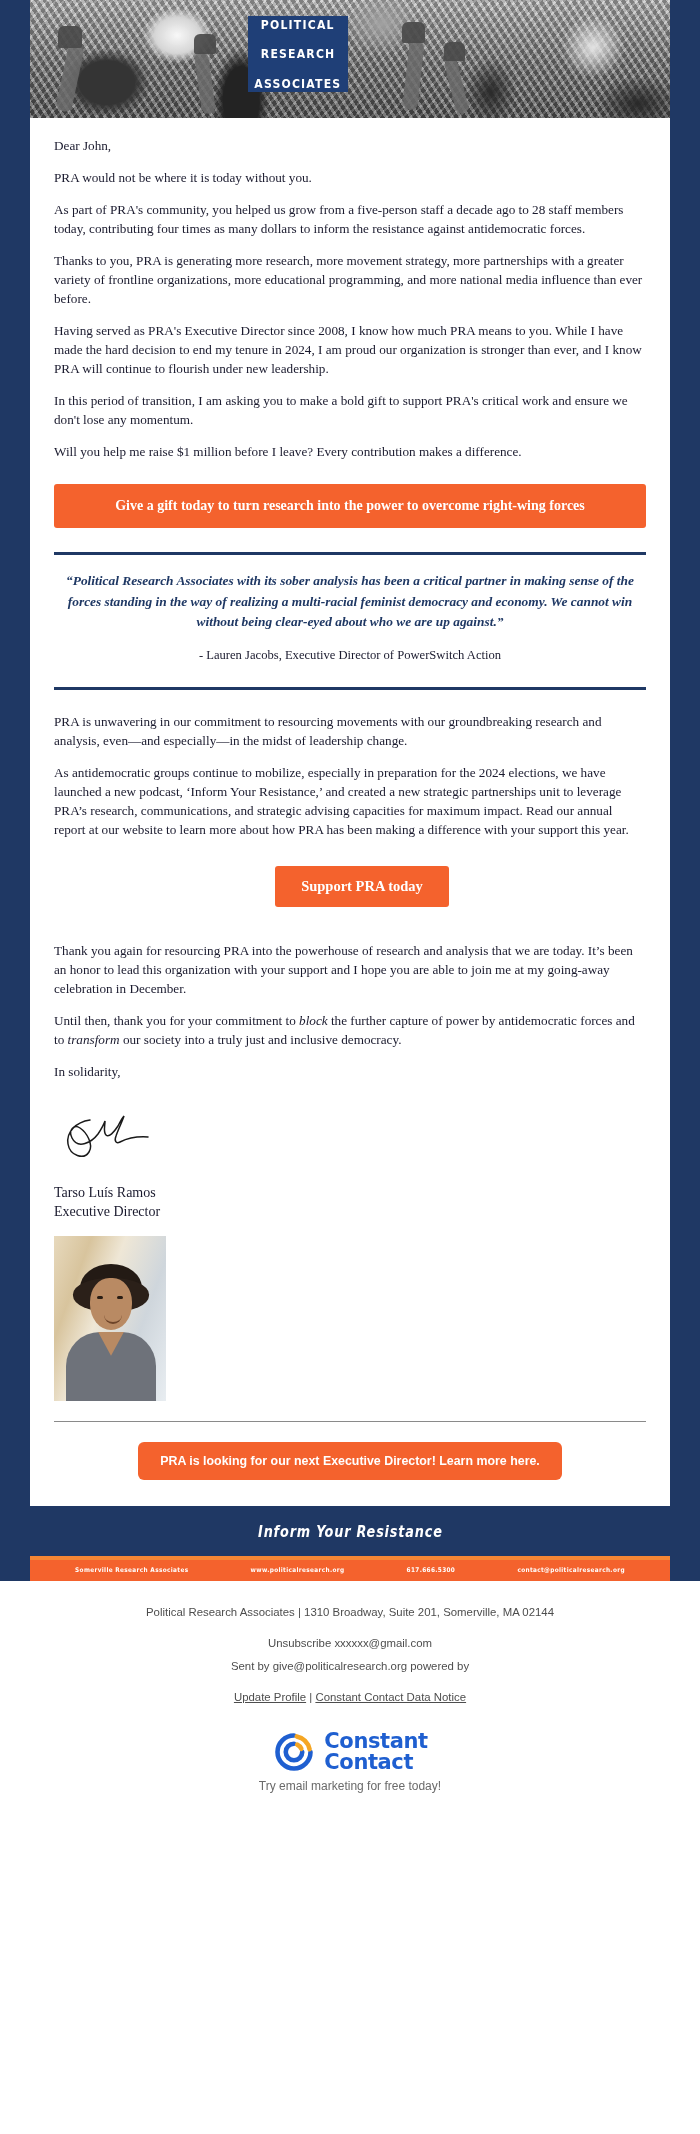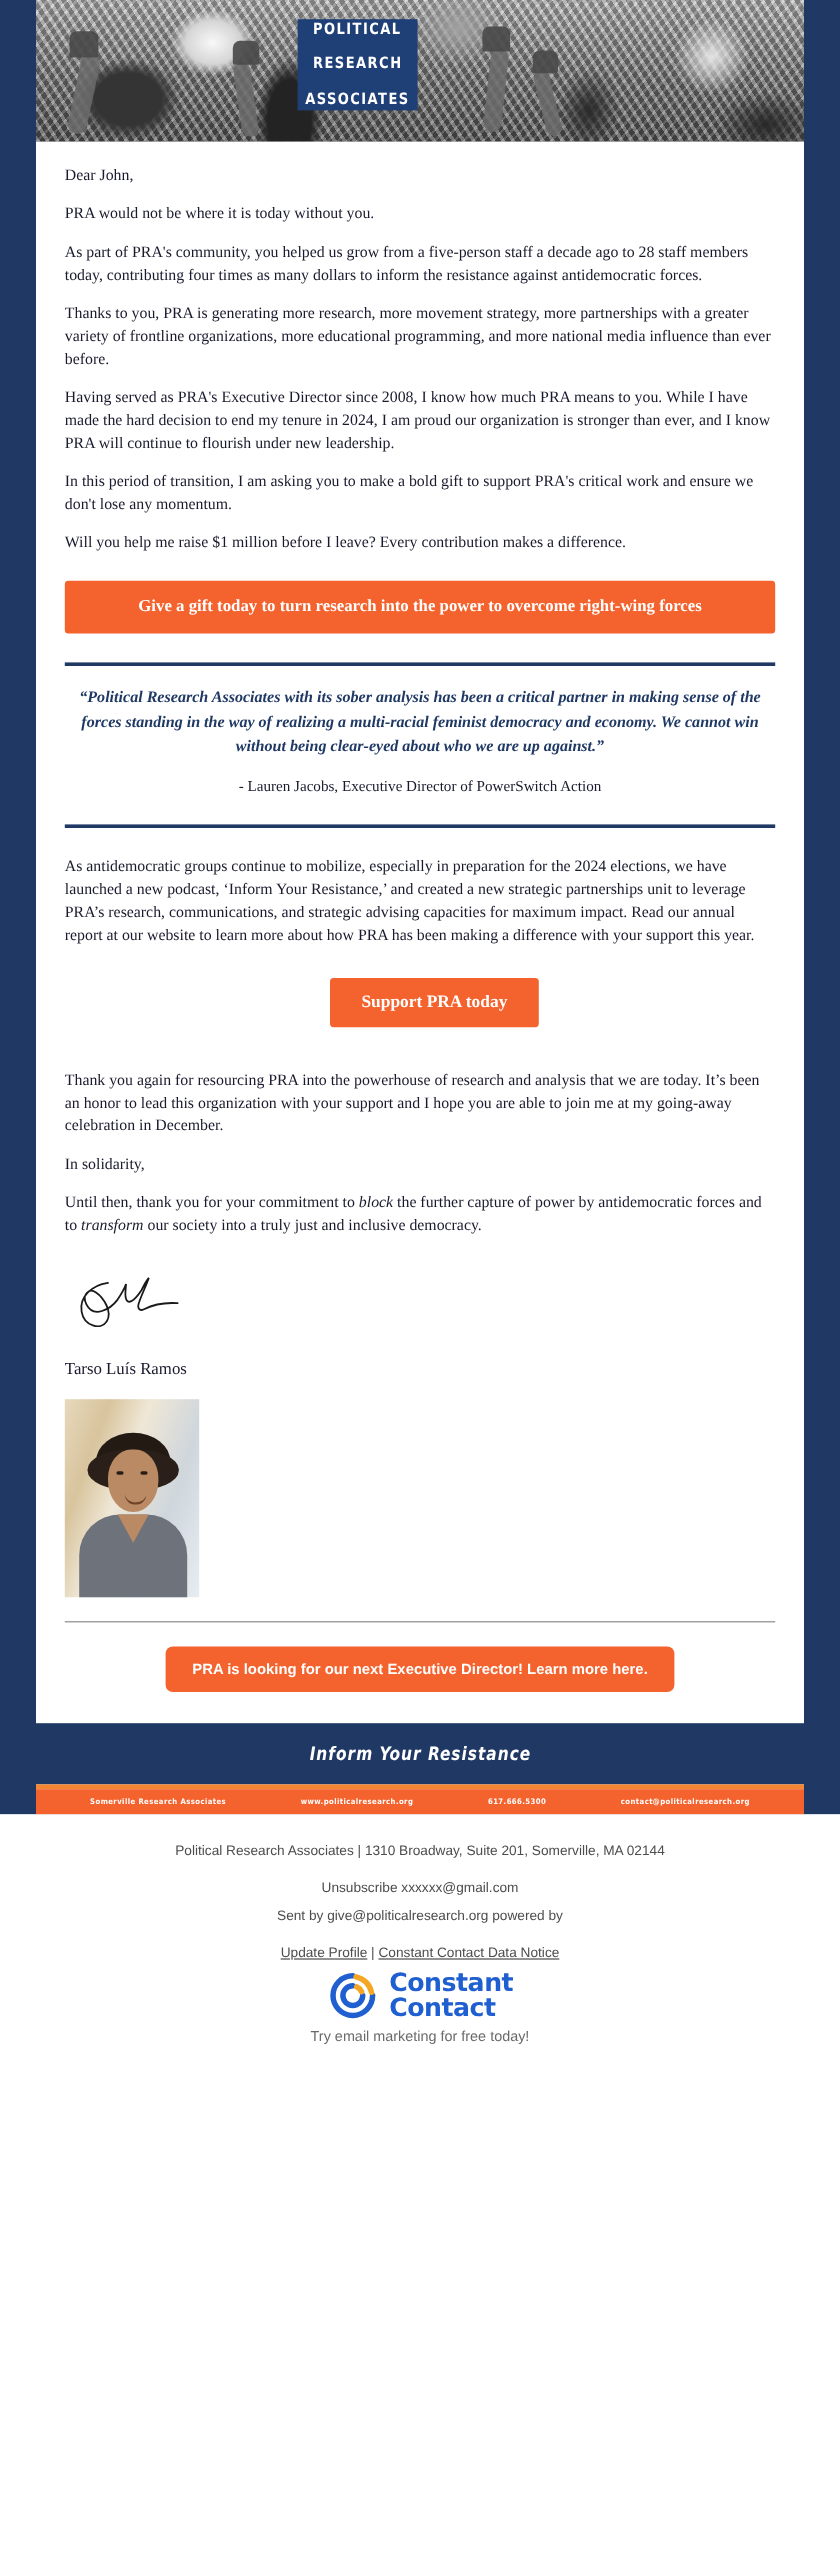--- a/index.html
+++ b/index.html
@@ -215,21 +215,21 @@
     line-height:1.6;
     margin:0 0 13px 0;
   }
   .cc-line.gap{margin-bottom:4px;}
   .cc-link{
     color:#4d4d4d;text-decoration:underline;cursor:pointer;
   }
   .cc-sep{color:#4d4d4d;}
   .cc-logo{
     display:flex;align-items:center;justify-content:center;gap:8px;
-    margin-top:4px;
+    margin-top:24px;
   }
   .cc-mark{width:44px;height:44px;flex:0 0 auto;}
   .cc-word{
     text-align:left;
     font-family:"DejaVu Sans","Liberation Sans", sans-serif;
     font-weight:bold;
     font-size:21px;
     line-height:1.02;
     color:#1f5fd0;
     letter-spacing:-.4px;
@@ -283,40 +283,42 @@
       </div>
 
       <div class="rule-thick"></div>
       <div class="quote-block">
         <p class="quote-text">“Political Research Associates with its sober analysis has been a critical partner in making sense of the forces standing in the way of realizing a multi-racial feminist democracy and economy. We cannot win without being clear-eyed about who we are up against.”</p>
         <p class="quote-attrib">- Lauren Jacobs, Executive Director of PowerSwitch Action</p>
       </div>
       <div class="rule-thick"></div>
 
       <div class="letter" style="padding-top:22px;">
+        <p>PRA is unwavering in our commitment to resourcing movements with our groundbreaking research and analysis, even—and especially—in the midst of leadership change.</p>
         <p>As antidemocratic groups continue to mobilize, especially in preparation for the 2024 elections, we have launched a new podcast, ‘Inform Your Resistance,’ and created a new strategic partnerships unit to leverage PRA’s research, communications, and strategic advising capacities for maximum impact. Read our annual report at our website to learn more about how PRA has been making a difference with your support this year.</p>
       </div>
 
       <div class="cta-center">
         <a class="cta-btn small">Support PRA today</a>
       </div>
 
       <div class="letter">
         <p>Thank you again for resourcing PRA into the powerhouse of research and analysis that we are today. It’s been an honor to lead this organization with your support and I hope you are able to join me at my going-away celebration in December.</p>
-        <p>In solidarity,</p>
         <p>
           <span>Until then, thank you for your commitment to </span><em>block</em><span> the further capture of power by antidemocratic forces and to </span><em>transform</em><span> our society into a truly just and inclusive democracy.</span>
         </p>
+        <p>In solidarity,</p>
       </div>
 
       <div class="sig-area">
         <svg class="sig-svg" width="150" height="62" viewBox="0 0 150 62">
           <path d="M34 12 C20 14 10 24 12 36 C14 48 28 52 33 44 C38 36 30 24 24 20 C18 16 12 22 16 30 C22 42 36 34 42 26 C46 20 48 16 49 13 C49 18 47 24 50 27 C53 30 58 24 62 18 C64 14 66 10 68 8 C66 14 62 22 60 28 C58 33 60 36 64 34 C70 31 78 28 92 29" fill="none" stroke="#1a1a1a" stroke-width="1.5" stroke-linecap="round"></path>
         </svg>
         <p class="sig-name">Tarso Luís Ramos</p>
+        <p class="sig-name">Executive Director</p>
       </div>
 
       <div class="portrait-wrap">
         <div class="portrait">
           <div class="p-hair"></div>
           <div class="p-face"></div>
           <div class="p-eye l"></div>
           <div class="p-eye r"></div>
           <div class="p-smile"></div>
           <div class="p-body"></div>

